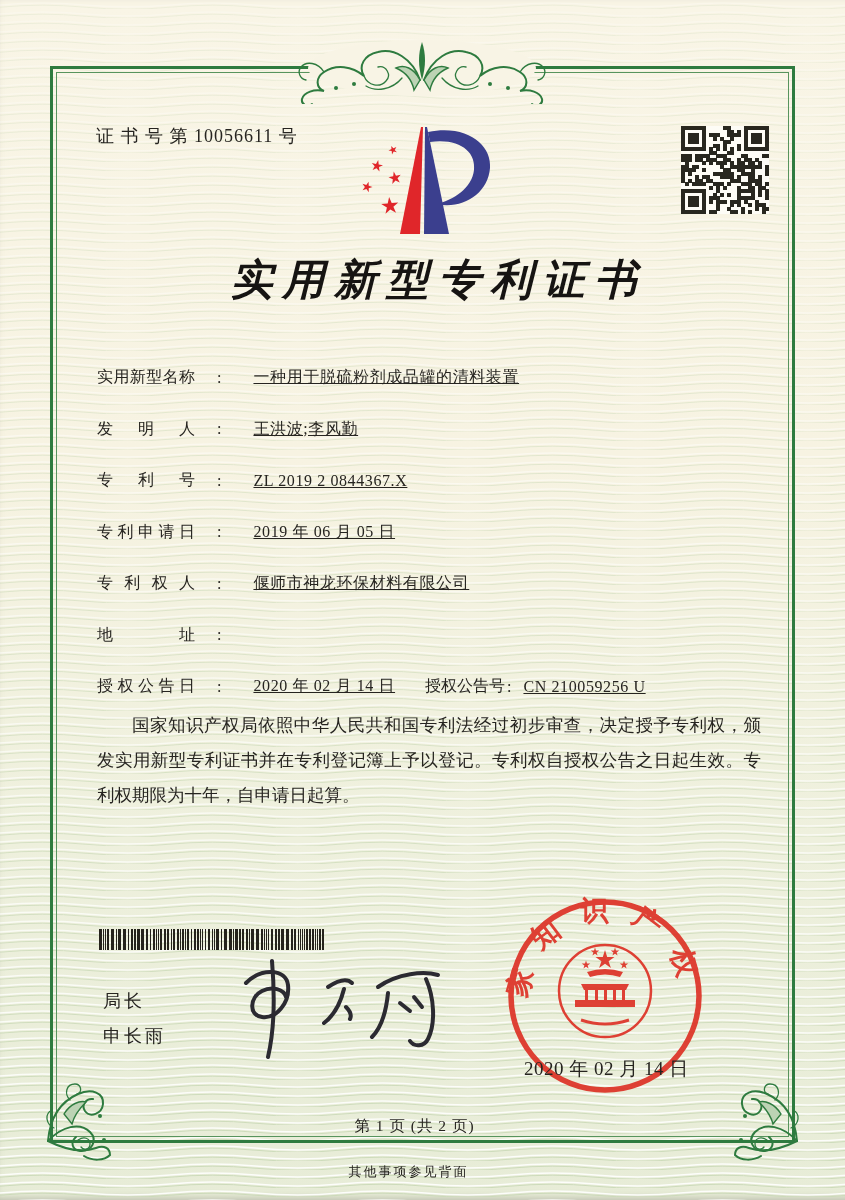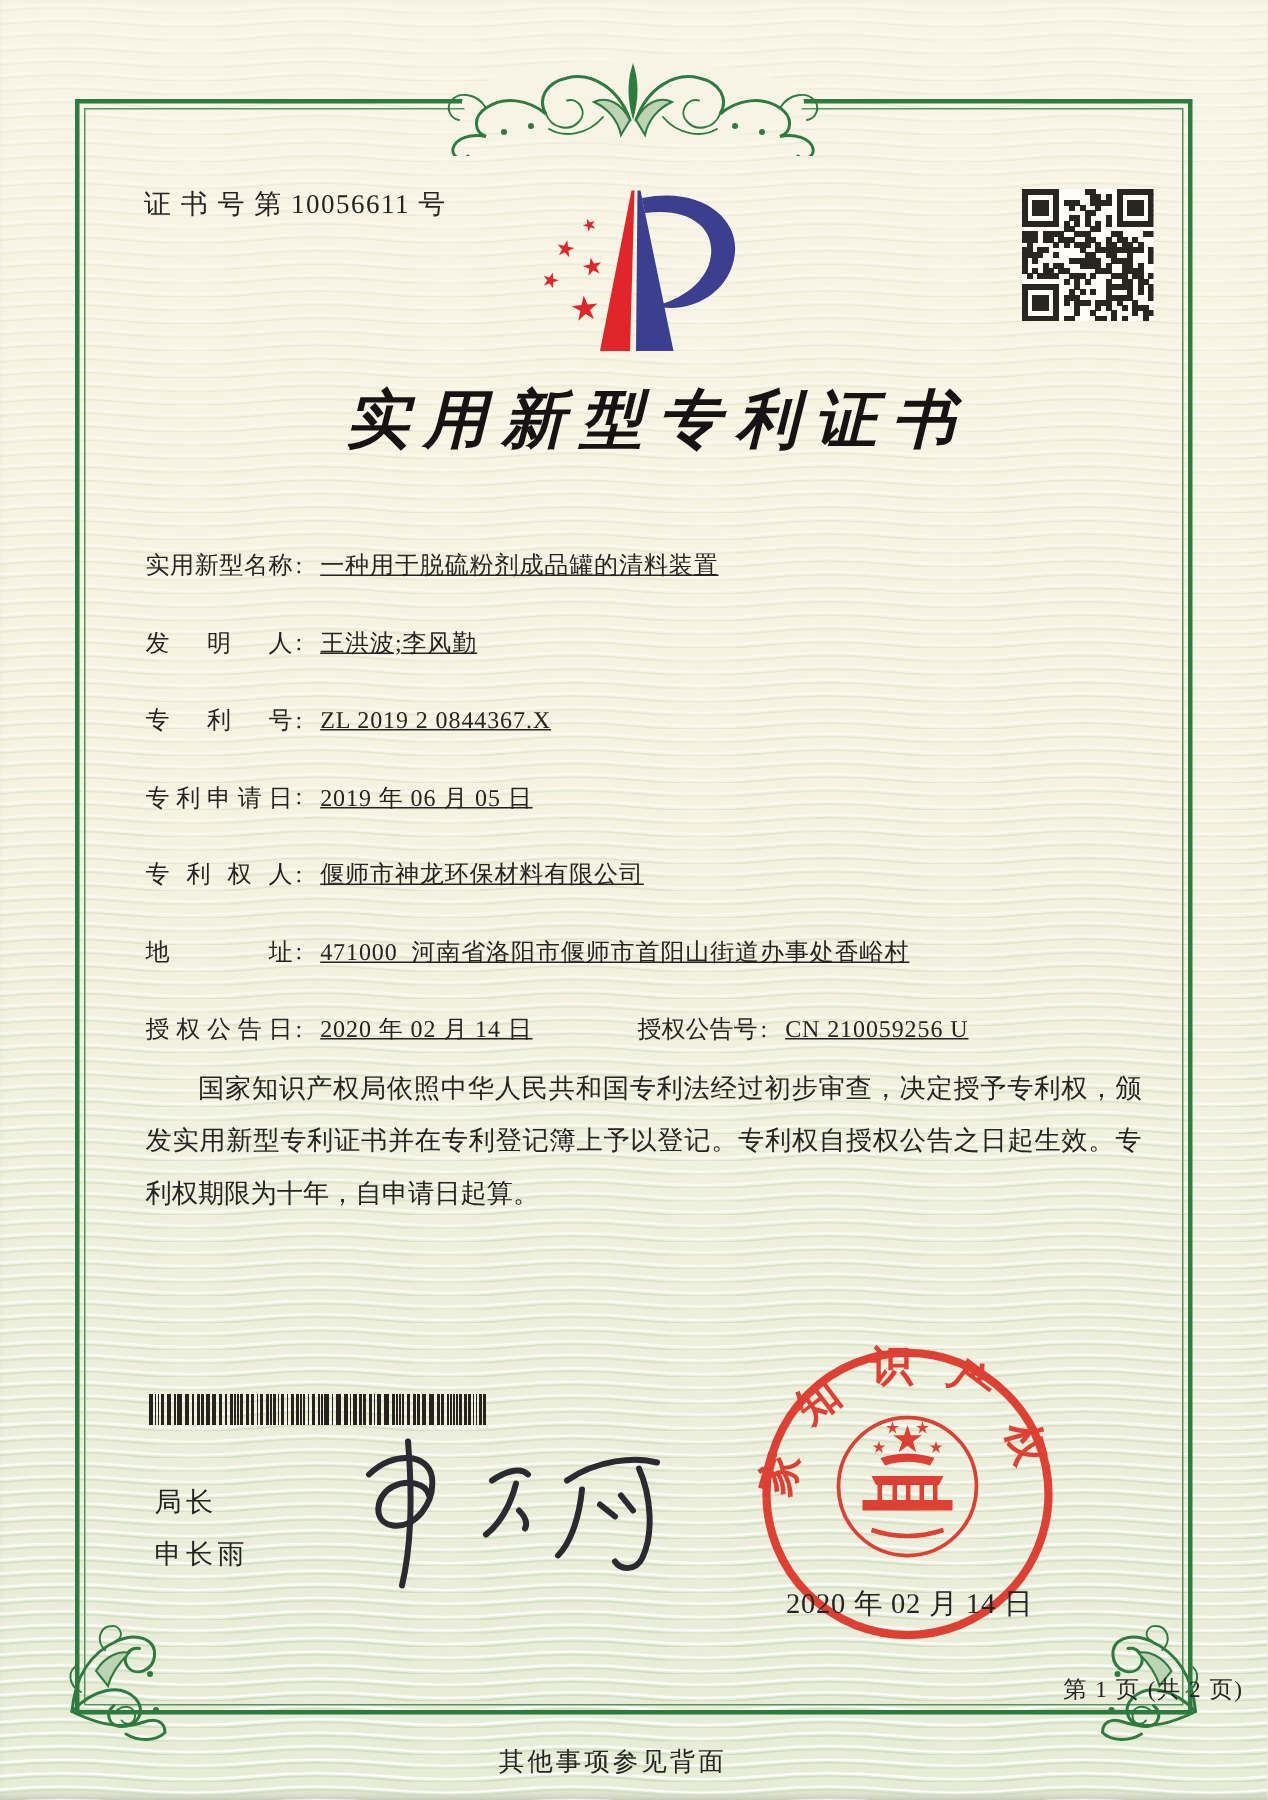--- a/index.html
+++ b/index.html
@@ -28,34 +28,34 @@
   .corner-orn{position:absolute;top:1056px;}
   .corner-orn.bl{left:34px;} .corner-orn.br{left:711px;}
   .cert-no{position:absolute;left:96px;top:124px;font-size:18px;letter-spacing:1px;white-space:pre;}
   .logo{position:absolute;left:342px;top:120px;}
   .qr{position:absolute;left:681px;top:126px;}
   .title{
     position:absolute;left:0;right:0;top:252px;margin:0;text-align:center;
     font-size:42px;font-weight:700;letter-spacing:10px;color:#161412;font-style:italic;
   }
   .fields{position:absolute;left:97px;top:352px;width:664px;font-size:16px;}
-  .frow{height:51.5px;display:flex;align-items:center;position:relative;}
+  .frow{height:51.5px;display:flex;align-items:center;position:relative;gap:20px;}
   .flabel{display:inline-block;width:98px;text-align:justify;text-align-last:justify;}
   .fcolon{margin-left:2px;}
   .fvalue{margin-left:12px;letter-spacing:.6px;white-space:pre;text-decoration:underline;}
   .grant-pair{position:absolute;left:328px;display:flex;align-items:center;}
   .paras{position:absolute;left:97px;top:708px;width:664px;font-size:17.5px;line-height:35px;text-align:justify;font-family:Liberation Serif, serif;}
   .paras p{margin:0;text-indent:2em;}
   .barcode{position:absolute;left:99px;top:929px;}
   .officer{position:absolute;left:103px;top:984px;font-size:18px;line-height:35px;letter-spacing:3px;}
   .signature{position:absolute;left:228px;top:945px;}
   .seal{position:absolute;left:503px;top:896px;opacity:.92;}
   .seal-date{position:absolute;left:524px;top:1056px;font-size:19px;letter-spacing:.5px;white-space:pre;}
-  .page-info{position:absolute;left:0;right:48px;top:1116px;text-align:right;font-size:15.5px;letter-spacing:1px;}
-  .back-note{position:absolute;left:0;right:60px;top:1163px;text-align:center;font-size:17px;letter-spacing:2px;}
+  .page-info{position:absolute;left:0;right:48px;top:1116px;text-align:center;font-size:15.5px;letter-spacing:1px;}
+  .back-note{position:absolute;left:0;right:60px;top:1163px;text-align:center;font-size:13px;letter-spacing:2px;}
   
   .orn-stroke{fill:none;stroke:var(--green);stroke-width:2;stroke-linecap:round;}
   .orn-stroke.thin{stroke-width:1.3;}
   .orn-fill{fill:var(--green);stroke:none;}
   .orn-leaf{fill:#bcd3b4;stroke:var(--green);stroke-width:1.4;}
   .logo-red{fill:var(--logo-red);} .logo-blue{fill:var(--logo-blue);}
   .seal-red{fill:var(--seal-red);} .seal-line{fill:none;stroke:var(--seal-red);}
   .sig{fill:none;stroke:#2b2a31;stroke-width:4;stroke-linecap:round;stroke-linejoin:round;}
   .qr-dark{fill:#28271f;} .bar{fill:#25231c;}
 </style>
@@ -490,21 +490,20 @@
       <span class="fvalue">2019 年 06 月 05 日</span>
     </div>
     <div class="frow">
       <span class="flabel">专利权人</span>
         <span class="fcolon">:</span>
       <span class="fvalue">偃师市神龙环保材料有限公司</span>
     </div>
     <div class="frow">
       <span class="flabel">地址</span>
         <span class="fcolon">:</span>
-      <span class="fvalue">471000  河南省洛阳市偃师市首阳山街道办事处香峪村</span>
     </div>
     <div class="frow">
       <span class="flabel">授权公告日</span>
         <span class="fcolon">:</span>
       <span class="fvalue">2020 年 02 月 14 日</span>
       <span class="grant-pair">
         <span>授权公告号</span>
           <span class="fcolon">:</span>
         <span class="fvalue">CN 210059256 U</span>
       </span>

